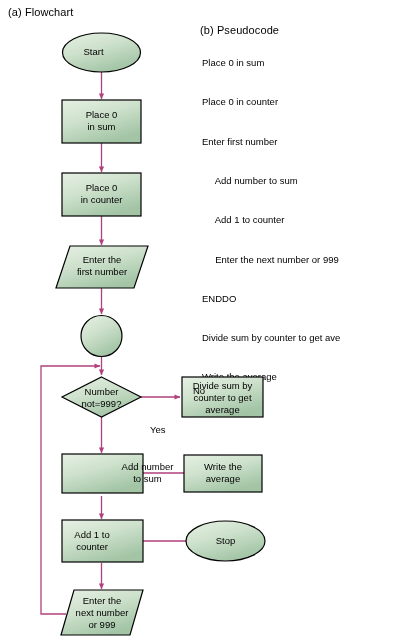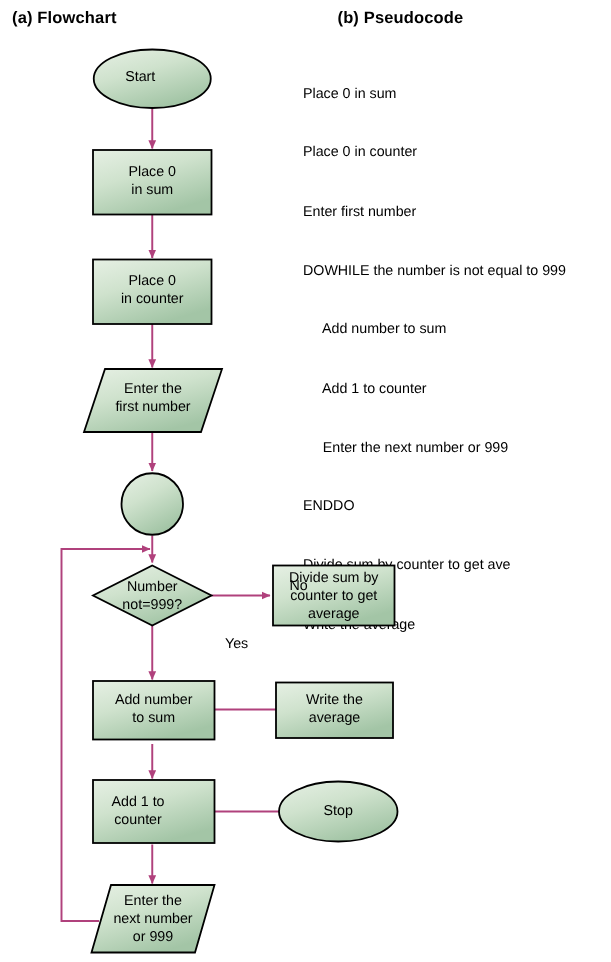--- a/index.html
+++ b/index.html
@@ -7,26 +7,26 @@
     width:407px;height:641px;
     background:#ffffff;
     font-family:"Liberation Sans", sans-serif;
     position:relative;
     overflow:hidden;
     color:#000;
   }
   .panel-title{
     position:absolute;
     font-size:11px;
-    font-weight:bold;
+    font-weight:normal;
     letter-spacing:0.1px;
     white-space:nowrap;
   }
   #title-a{left:8px;top:6px;}
-  #title-b{left:200px;top:6px;margin-left:25px;}
+  #title-b{left:200px;top:24px;}
 
   #pseudocode{
     position:absolute;
     left:202px;top:30px;
     width:205px;
     font-size:9.5px;
     line-height:13.1px;
     white-space:pre;
   }
   #pseudocode div{white-space:pre;}
@@ -56,21 +56,20 @@
 </head>
 <body>
 
 <div class="panel-title" id="title-a">(a) Flowchart</div>
 <div class="panel-title" id="title-b">(b) Pseudocode</div>
 
 <div id="pseudocode">
   <div>Place 0 in sum</div>
   <div>Place 0 in counter</div>
   <div>Enter first number</div>
-  <div>DOWHILE the number is not equal to 999</div>
   <div>     Add number to sum</div>
   <div>     Add 1 to counter</div>
   <div>     Enter the next number or 999</div>
   <div>ENDDO</div>
   <div>Divide sum by counter to get ave</div>
   <div>Write the average</div>
 </div>
 
 <svg id="flow" viewBox="0 0 407 641" width="407" height="641">
   <defs>
@@ -135,21 +134,21 @@
 <div class="node-label" style="left:62px;top:254px;width:80px;">Enter the
 first number</div>
 
 <div class="node-label" style="left:62px;top:386px;width:79px;">Number
 not=999?</div>
 
 <div class="node-label" style="left:182px;top:380px;width:81px;">Divide sum by
 counter to get
 average</div>
 
-<div class="node-label" style="left:62px;top:461px;width:81px;">Add number
+<div class="node-label" style="left:62px;top:461px;width:81px;padding-left:45px;">Add number
 to sum</div>
 
 <div class="node-label" style="left:184px;top:461px;width:78px;">Write the
 average</div>
 
 <div class="node-label" style="left:62px;top:529px;width:60px;">Add 1 to
 counter</div>
 
 <div class="node-label" style="left:186px;top:535px;width:79px;">Stop</div>
 

